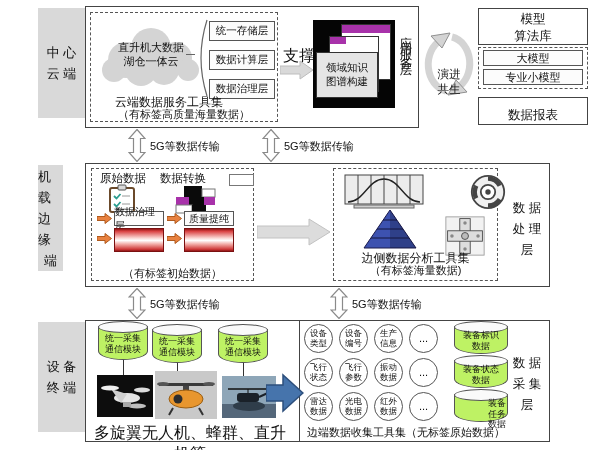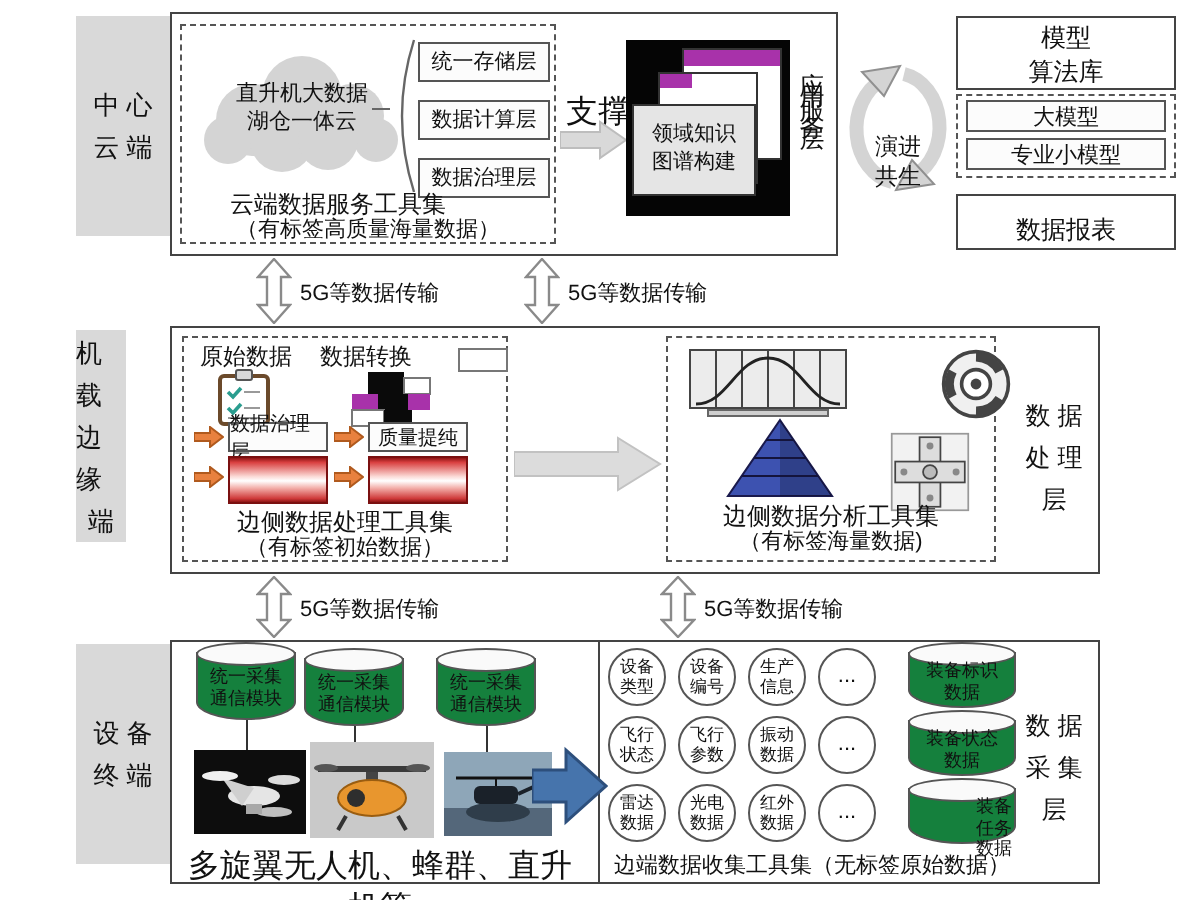--- a/index.html
+++ b/index.html
@@ -14,21 +14,21 @@
   .lbl11{font-size:11px;}
   .ctr{text-align:center;}
   .minibox{border:1px solid #555;background:#fcfcfc;display:flex;align-items:center;justify-content:center;
            font-size:10.5px;box-sizing:border-box;}
   .vtext{writing-mode:vertical-rl;text-orientation:upright;font-size:12.5px;letter-spacing:7px;}
   .stack3{font-size:12.5px;line-height:21px;text-align:center;}
   .stack3 span{display:block;}
   .circle{width:29px;height:29px;border:1px solid #555;border-radius:50%;background:#fff;
           display:flex;flex-direction:column;align-items:center;justify-content:center;
           font-size:8.5px;line-height:9.5px;box-sizing:border-box;}
-  .cyl{background:#15803d;border:1px solid #555;border-top:none;
+  .cyl{background:#bef264;border:1px solid #555;border-top:none;
        border-radius:0 0 50% 50%/0 0 9px 9px;box-sizing:border-box;}
   .cyl::before{content:"";position:absolute;left:-1px;right:-1px;top:-5px;height:10px;
        border-radius:50%;background:#fafafa;border:1px solid #555;}
   .cyl .ct{position:relative;z-index:1;display:block;text-align:center;font-size:9px;line-height:10.5px;padding-top:7px;}
   .redcyl{background:linear-gradient(180deg,#8f1616 0%,#d94040 10%,#fbdad6 42%,#ffffff 52%,#f3b0ab 68%,#cf3a3a 92%,#8f1616 100%);
           border:1px solid #7a1010;box-sizing:border-box;}
   .title12{font-size:12px;text-align:center;}
   .sub11{font-size:11px;text-align:center;}
   svg{display:block;}
 </style>
@@ -203,21 +203,20 @@
       </svg>
   </div>
   <div class="abs redcyl" style="left:114px;top:228px;width:50px;height:24px;"></div>
   <div class="abs" style="left:167px;top:233px;">
     <svg width="15" height="11" viewBox="0 0 15 11">
         <polygon points="0,3.5 8,3.5 8,0.5 14.5,5.5 8,10.5 8,7.5 0,7.5" fill="#e8813f" stroke="#b05a1e"></polygon>
       </svg>
   </div>
   <div class="abs redcyl" style="left:184px;top:228px;width:50px;height:24px;"></div>
 
-  <div class="abs title12" style="left:91px;top:253px;width:163px;">边侧数据处理工具集</div>
   <div class="abs sub11" style="left:91px;top:266px;width:163px;">（有标签初始数据）</div>
 
   <div class="abs" style="left:257px;top:218px;">
     <svg width="74" height="28" viewBox="0 0 74 28">
         <polygon points="0,8 52,8 52,1 73,14 52,27 52,20 0,20" fill="#dcdcdc" stroke="#c2c2c2"></polygon>
       </svg>
   </div>
 
   <div class="abs dashedbox" style="left:333px;top:168px;width:165px;height:113px;"></div>
   <div class="abs" style="left:344px;top:174px;">

